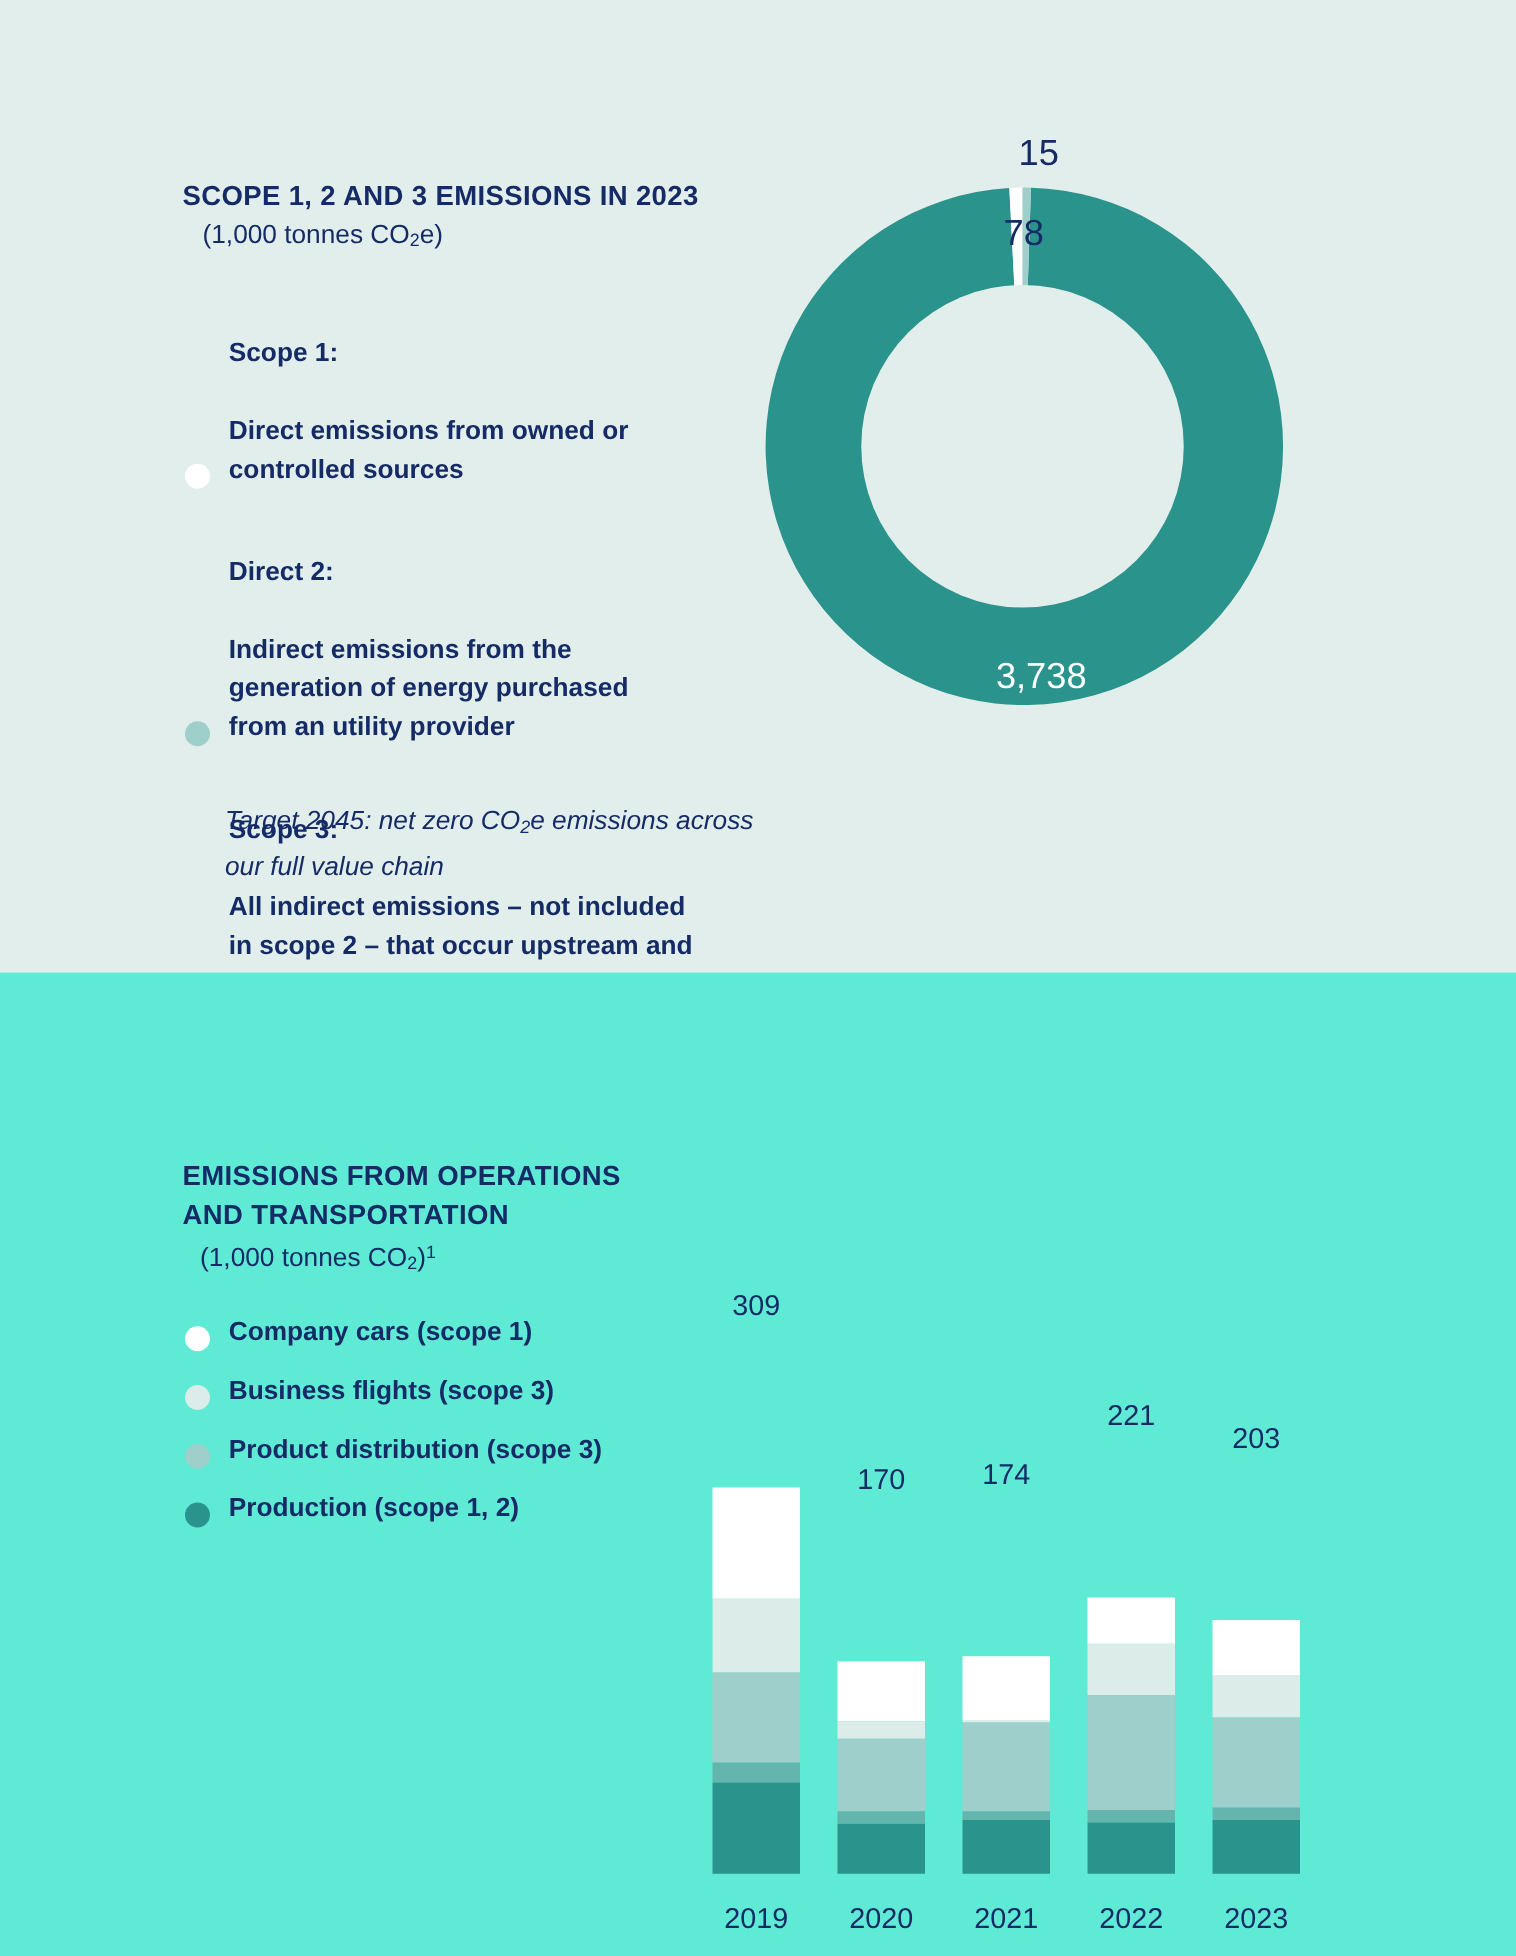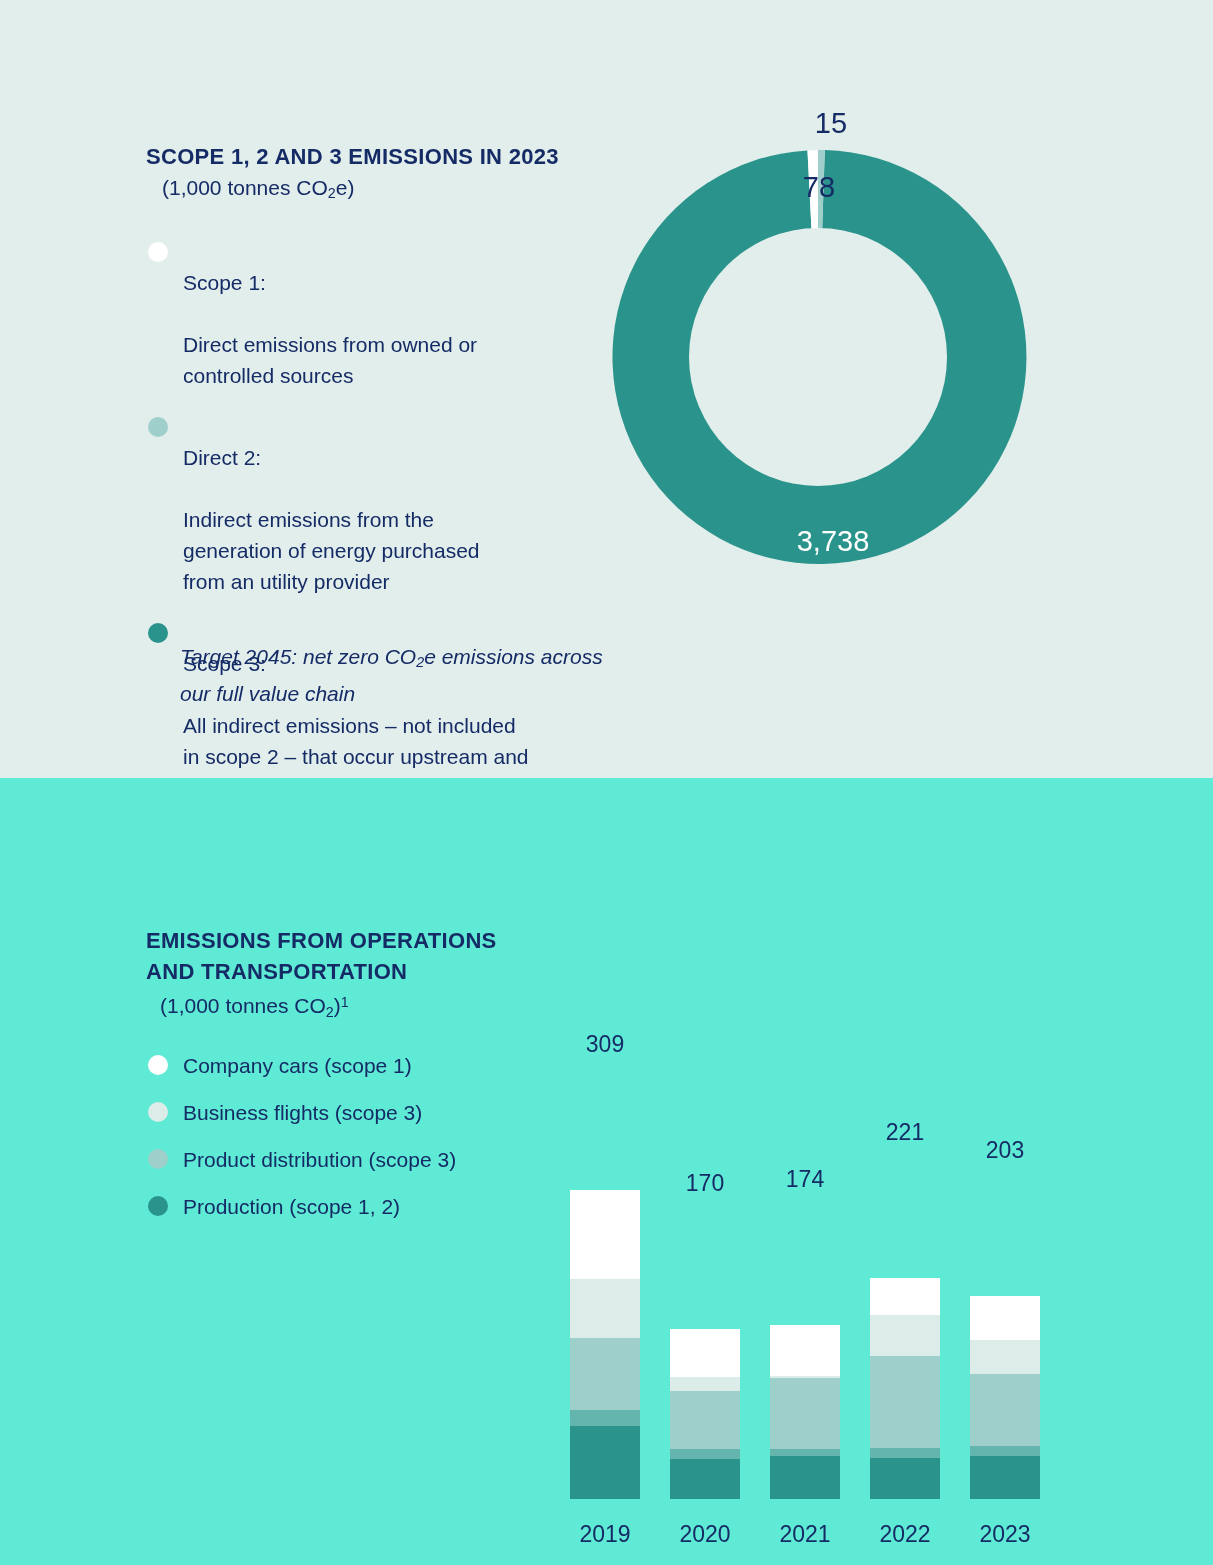--- a/index.html
+++ b/index.html
@@ -56,21 +56,22 @@
     margin-left: 34px;
   }
   sub { font-size: 0.68em; vertical-align: -0.22em; }
   sup { font-size: 0.68em; vertical-align: 0.45em; }
 
   
   .legend { position: absolute; }
   .legend-row {
     position: relative;
     display: flex;
-    align-items: flex-start;
+    align-items: flex-end;
+    font-weight: bold;
   }
   .legend-dot {
     flex: none;
     width: 20px; height: 20px;
     border-radius: 50%;
     margin-right: 15px;
   }
   .legend-text {
     font-size: 21px;
     color: #152b66;

